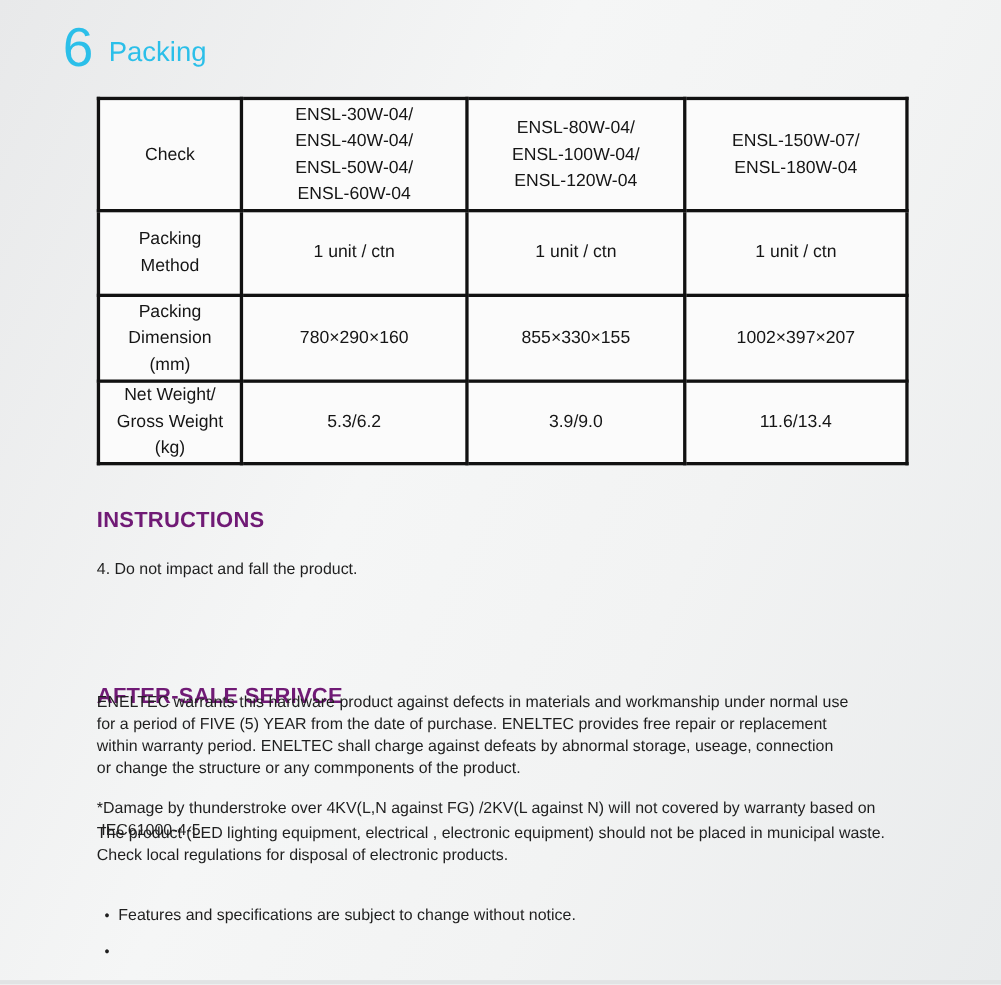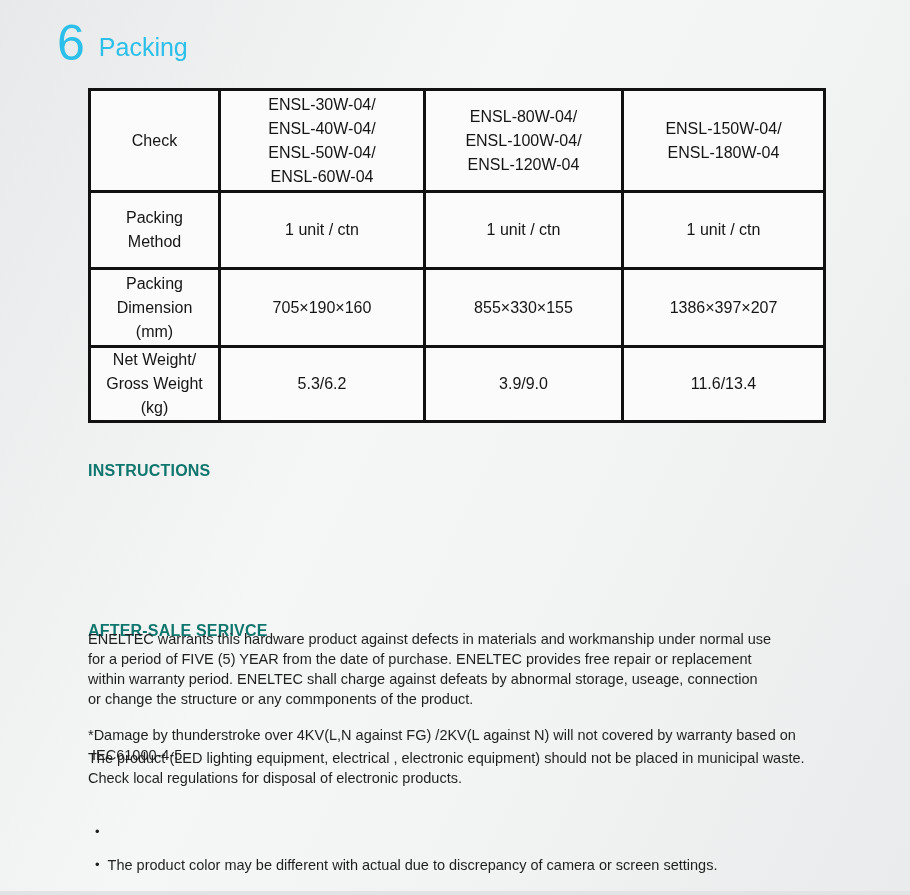--- a/index.html
+++ b/index.html
@@ -65,23 +65,23 @@
     position: absolute;
     left: 88px;
     width: 760px;
     font-size: 14.5px;
     line-height: 20px;
     white-space: pre-line;
   }
   .block-title {
     position: absolute;
     left: 88px;
-    font-size: 16px;
+    font-size: 20px;
     font-weight: 700;
-    color: #0f766e;
+    color: #701a75;
     letter-spacing: 0.2px;
   }
   #instructions-title { top: 462px; }
   #instructions-list  { top: 488px; }
   #instructions-list .instruction-item { margin-bottom: 0; }
 
   #aftersale-title { top: 622px; }
   #warranty-paragraph { top: 629px; }
   #surge-note { top: 725px; }
   #disposal-note { top: 748px; }
@@ -126,66 +126,67 @@
   <tbody>
     <tr class="row-model">
       <td>Check</td>
       <td>ENSL-30W-04/
 ENSL-40W-04/
 ENSL-50W-04/
 ENSL-60W-04</td>
       <td>ENSL-80W-04/
 ENSL-100W-04/
 ENSL-120W-04</td>
-      <td>ENSL-150W-04/
+      <td>ENSL-150W-07/
 ENSL-180W-04</td>
     </tr>
     <tr class="row-method">
       <td>Packing
 Method</td>
       <td>1 unit / ctn</td>
       <td>1 unit / ctn</td>
       <td>1 unit / ctn</td>
     </tr>
     <tr class="row-dim">
       <td>Packing
 Dimension
 (mm)</td>
-      <td>705×190×160</td>
+      <td>780×290×160</td>
       <td>855×330×155</td>
-      <td>1386×397×207</td>
+      <td>1002×397×207</td>
     </tr>
     <tr class="row-weight">
       <td>Net Weight/
 Gross Weight
 (kg)</td>
       <td>5.3/6.2</td>
       <td>3.9/9.0</td>
       <td>11.6/13.4</td>
     </tr>
   </tbody>
 </table>
 
 <div id="instructions-title" class="block-title">INSTRUCTIONS</div>
 <div id="instructions-list" class="textblock">
+  <div class="instruction-item">4. Do not impact and fall the product.</div>
 </div>
 
 <div id="aftersale-title" class="block-title">AFTER-SALE SERIVCE</div>
 <div id="warranty-paragraph" class="textblock">ENELTEC warrants this hardware product against defects in materials and workmanship under normal use
 for a period of FIVE (5) YEAR from the date of purchase. ENELTEC provides free repair or replacement
 within warranty period. ENELTEC shall charge against defeats by abnormal storage, useage, connection
 or change the structure or any commponents of the product.</div>
 <div id="surge-note" class="textblock">*Damage by thunderstroke over 4KV(L,N against FG) /2KV(L against N) will not covered by warranty based on
 &nbsp;IEC61000-4-5.</div>
 <div id="disposal-note" class="textblock">The product (LED lighting equipment, electrical , electronic equipment) should not be placed in municipal waste.
 Check local regulations for disposal of electronic products.</div>
 
 <div id="bullet-list">
   <div class="bullet-item">
     <span class="bullet-dot">•</span>
+    <span>Features and specifications are subject to change without notice.</span>
   </div>
   <div class="bullet-item">
     <span class="bullet-dot">•</span>
-    <span>The product color may be different with actual due to discrepancy of camera or screen settings.</span>
   </div>
 </div>
 
 <div class="bottom-edge"></div>
 
 </body></html>

